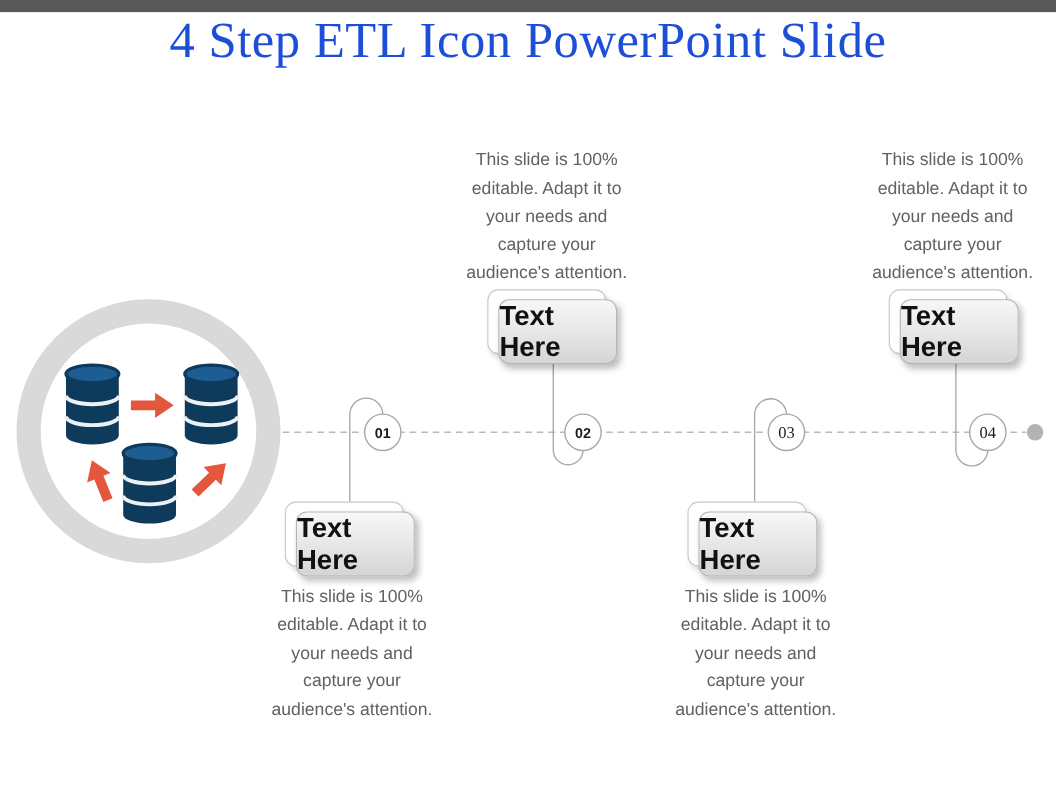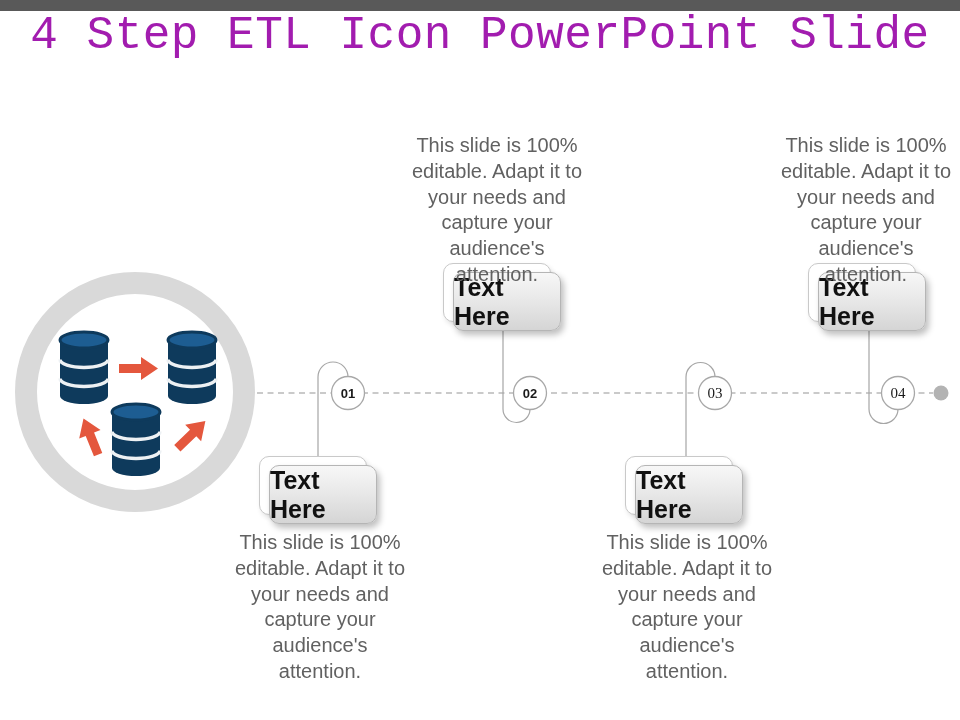--- a/index.html
+++ b/index.html
@@ -3,43 +3,43 @@
 <meta charset="utf-8">
 <style>
   html,body{margin:0;padding:0;background:#fff;}
   body{width:960px;height:720px;position:relative;overflow:hidden;
        font-family:"Liberation Sans",sans-serif;}
   .abs{position:absolute;}
 
   .top-bar{left:0;top:0;width:960px;height:11px;background:#595959;}
 
   .title{left:0;top:10px;width:960px;margin:0;text-align:center;
-         font-size:46px;font-weight:400;letter-spacing:.5px;color:#a21caf;
-         font-family:Liberation Mono, monospace;}
+         font-size:46px;font-weight:400;letter-spacing:.5px;color:#1d4ed8;
+         font-family:Liberation Serif, serif;}
 
   svg{display:block;}
   .etl-svg{left:10px;top:267px;}
   .wires-svg{left:0;top:0;pointer-events:none;}
 
   .dash-line{stroke:#b9b9b9;stroke-width:1.3;stroke-dasharray:6 4.5;fill:none;}
   .connector{stroke:#a6a6a6;stroke-width:1.2;fill:none;}
   .step-circle{fill:#ffffff;stroke:#a8a8a8;stroke-width:1.3;}
   .num{text-anchor:middle;fill:#1a1a1a;}
   .num-sans{font-family:"Liberation Sans",sans-serif;font-weight:bold;font-size:13px;}
   .num-serif{font-family:"Liberation Serif",serif;font-size:15px;}
 
   .backbox{width:106px;height:57px;background:#ffffff;border:1px solid #c9c9c9;
            border-radius:10px;box-shadow:2px 3px 5px rgba(0,0,0,.12);}
   .box{width:106px;height:57px;border:1px solid #b5b5b5;border-radius:10px;
        background:linear-gradient(180deg,#f7f7f7 0%,#e9e9e9 45%,#d5d5d5 100%);
        box-shadow:3px 4px 6px rgba(0,0,0,.25);
        display:flex;align-items:center;justify-content:center;}
   .box span{font-size:25px;font-weight:bold;color:#111;word-spacing:-2px;}
 
-  .desc{width:182px;text-align:center;font-size:20px;line-height:25.8px;color:#616161;}
+  .desc{width:182px;text-align:center;font-size:16px;line-height:25.8px;color:#616161;}
 
   
   .bb1{left:259px;top:456px;} .fb1{left:269px;top:465px;}
   .bb2{left:443px;top:263px;} .fb2{left:453px;top:272px;}
   .bb3{left:625px;top:456px;} .fb3{left:635px;top:465px;}
   .bb4{left:808px;top:263px;} .fb4{left:818px;top:272px;}
   .d1{left:229px;top:530px;} .d2{left:406px;top:133px;}
   .d3{left:596px;top:530px;} .d4{left:775px;top:133px;}
 </style>
 </head>

